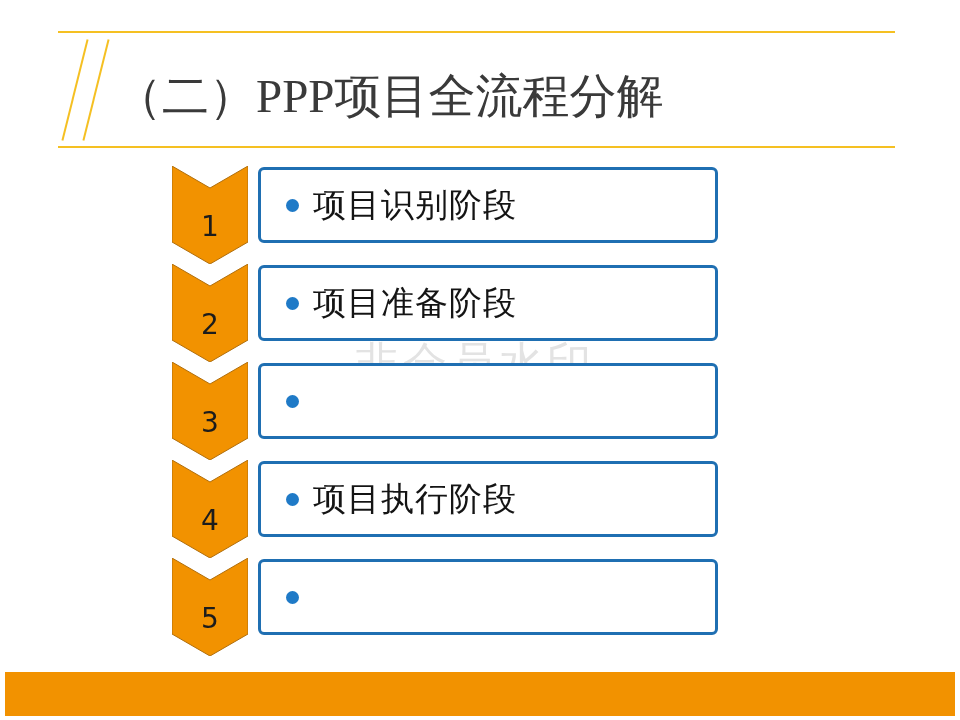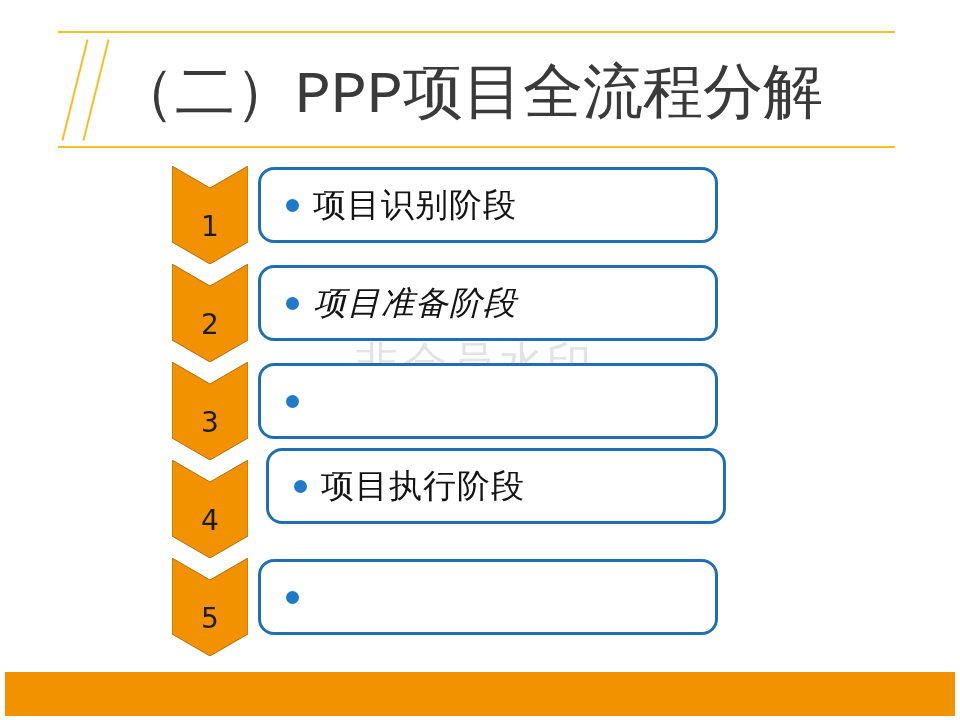--- a/index.html
+++ b/index.html
@@ -52,23 +52,23 @@
     transform: rotate(14deg);
   }
 
   .title-text {
     position: absolute;
     left: 115px;
     top: 60px;
     width: 760px;
     height: 72px;
     line-height: 72px;
-    font-size: 60px;
+    font-size: 47px;
     color: #3A3A3A;
-    font-family: Liberation Mono, monospace;
+    font-family: Liberation Serif, serif;
     white-space: nowrap;
     letter-spacing: 0px;
   }
 
   
   .watermark {
     position: absolute;
     left: 355px;
     top: 334px;
     font-size: 44px;
@@ -108,21 +108,21 @@
   }
 
   
   .step-box {
     position: absolute;
     left: 258px;
     width: 460px;
     height: 76px;
     box-sizing: border-box;
     border: 3px solid #1F6FB2;
-    border-radius: 16px;
+    border-radius: 6px;
     background: #ffffff;
     z-index: 4;
     display: flex;
     align-items: center;
   }
   .bullet {
     width: 13px;
     height: 13px;
     border-radius: 50%;
     background: #1F7AC7;
@@ -194,28 +194,28 @@
         </svg>
         <div class="chev-num" style="top: 44px;">5</div>
       </div>
     </div>
 
   <div id="step-boxes">
       <div class="step-box" style="top: 167px;">
         <span class="bullet"></span>
         <span class="step-label">项目识别阶段</span>
       </div>
-      <div class="step-box" style="top: 265px; font-style: italic;">
+      <div class="step-box" style="top: 265px;">
         <span class="bullet"></span>
         <span class="step-label">项目准备阶段</span>
       </div>
       <div class="step-box" style="top: 363px;">
         <span class="bullet"></span>
       </div>
-      <div class="step-box" style="top: 448px; margin-left: 8px;">
+      <div class="step-box" style="top: 461px;">
         <span class="bullet"></span>
         <span class="step-label">项目执行阶段</span>
       </div>
       <div class="step-box" style="top: 559px;">
         <span class="bullet"></span>
       </div>
     </div>
 
   <div id="bottom-bar"></div>
 

